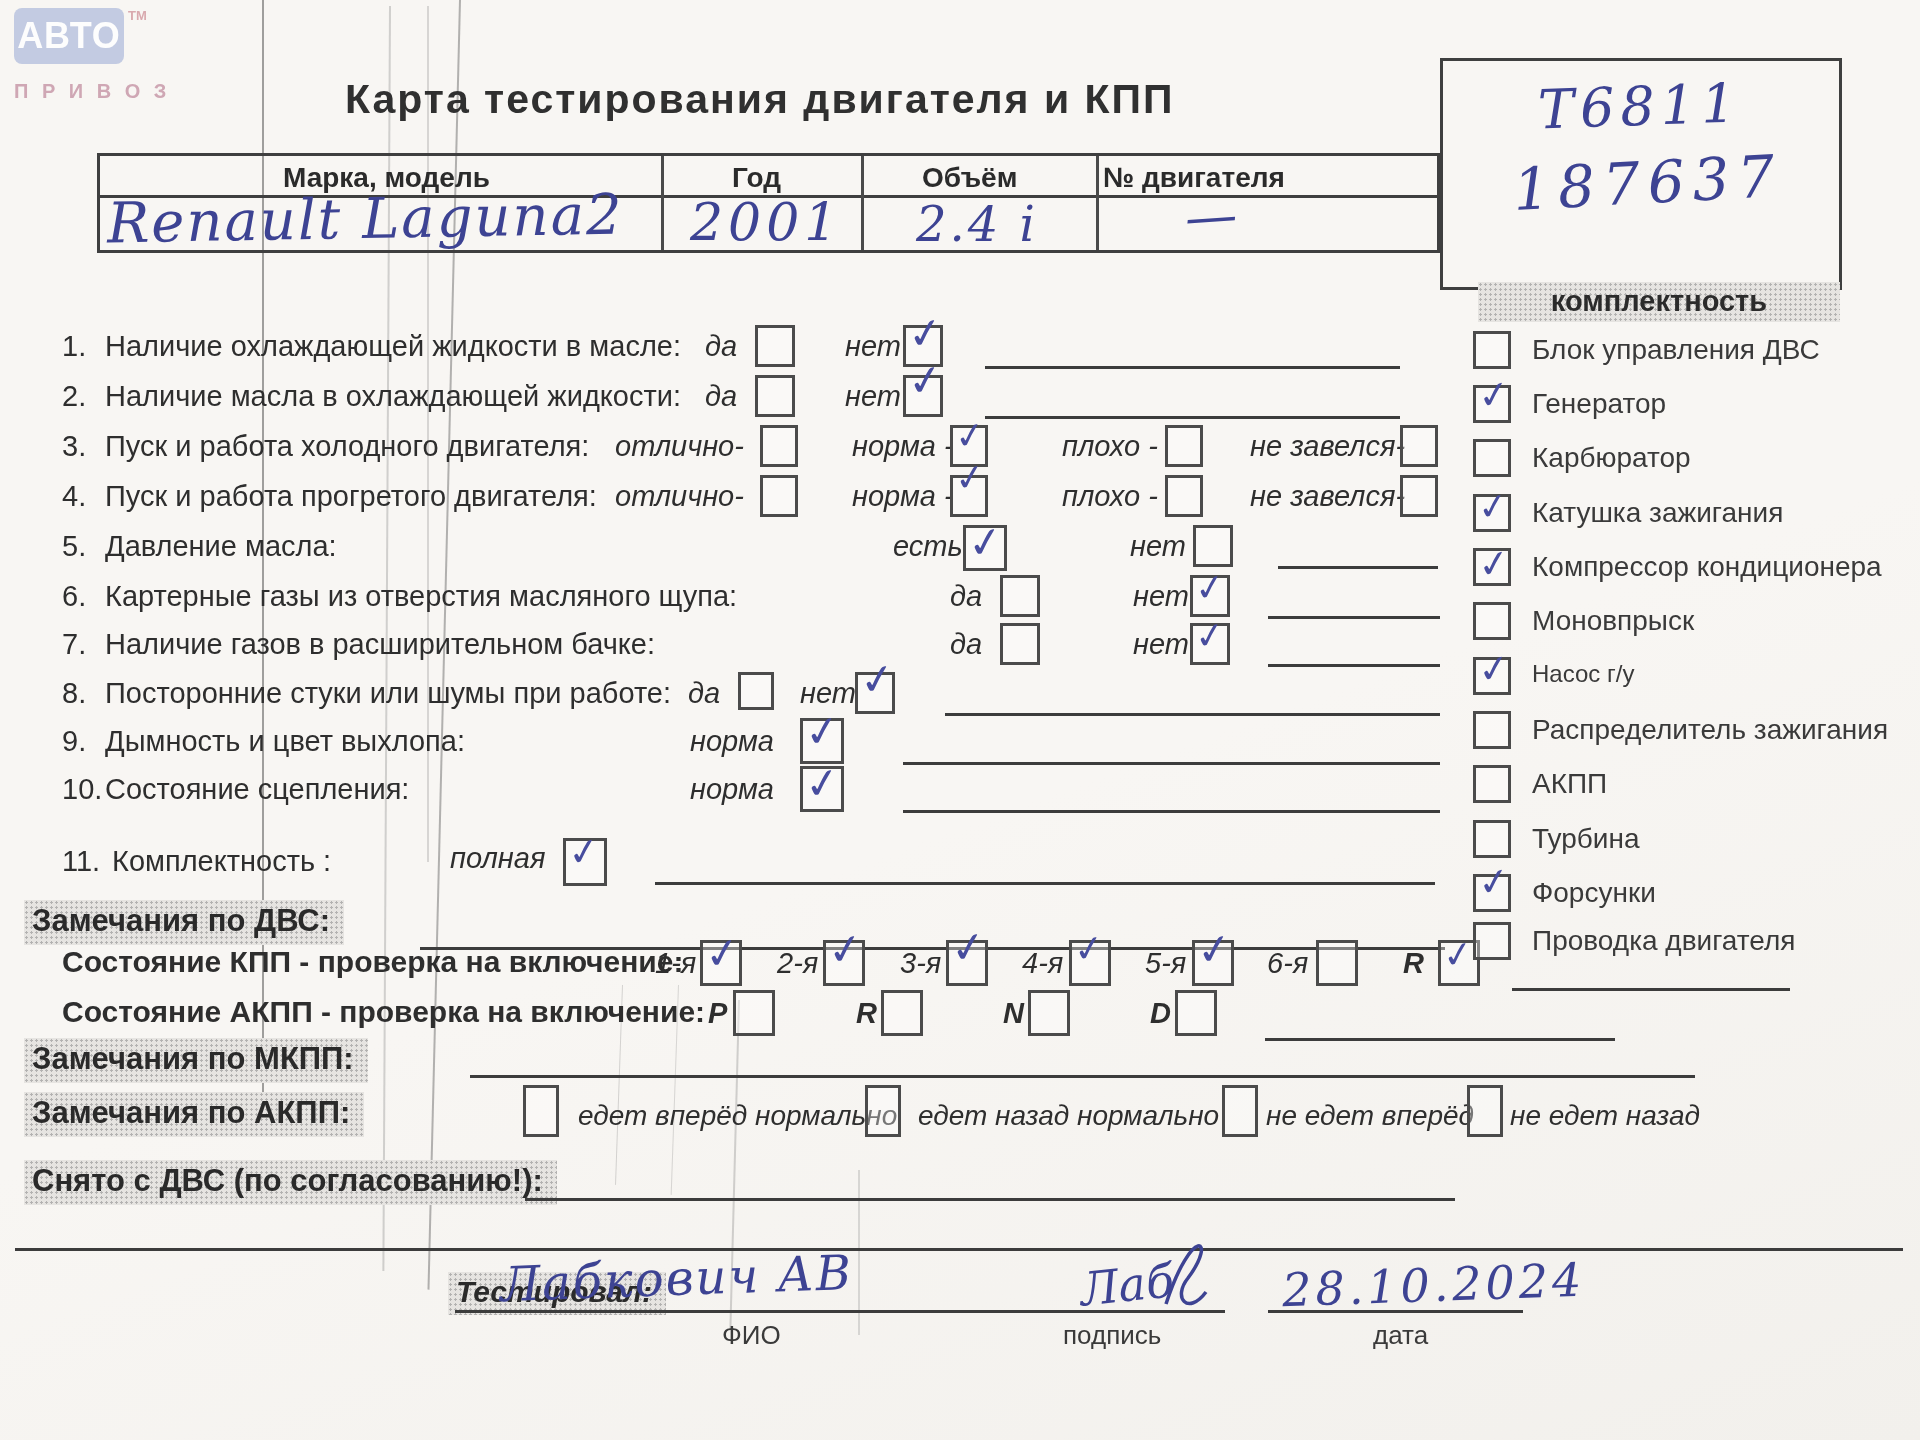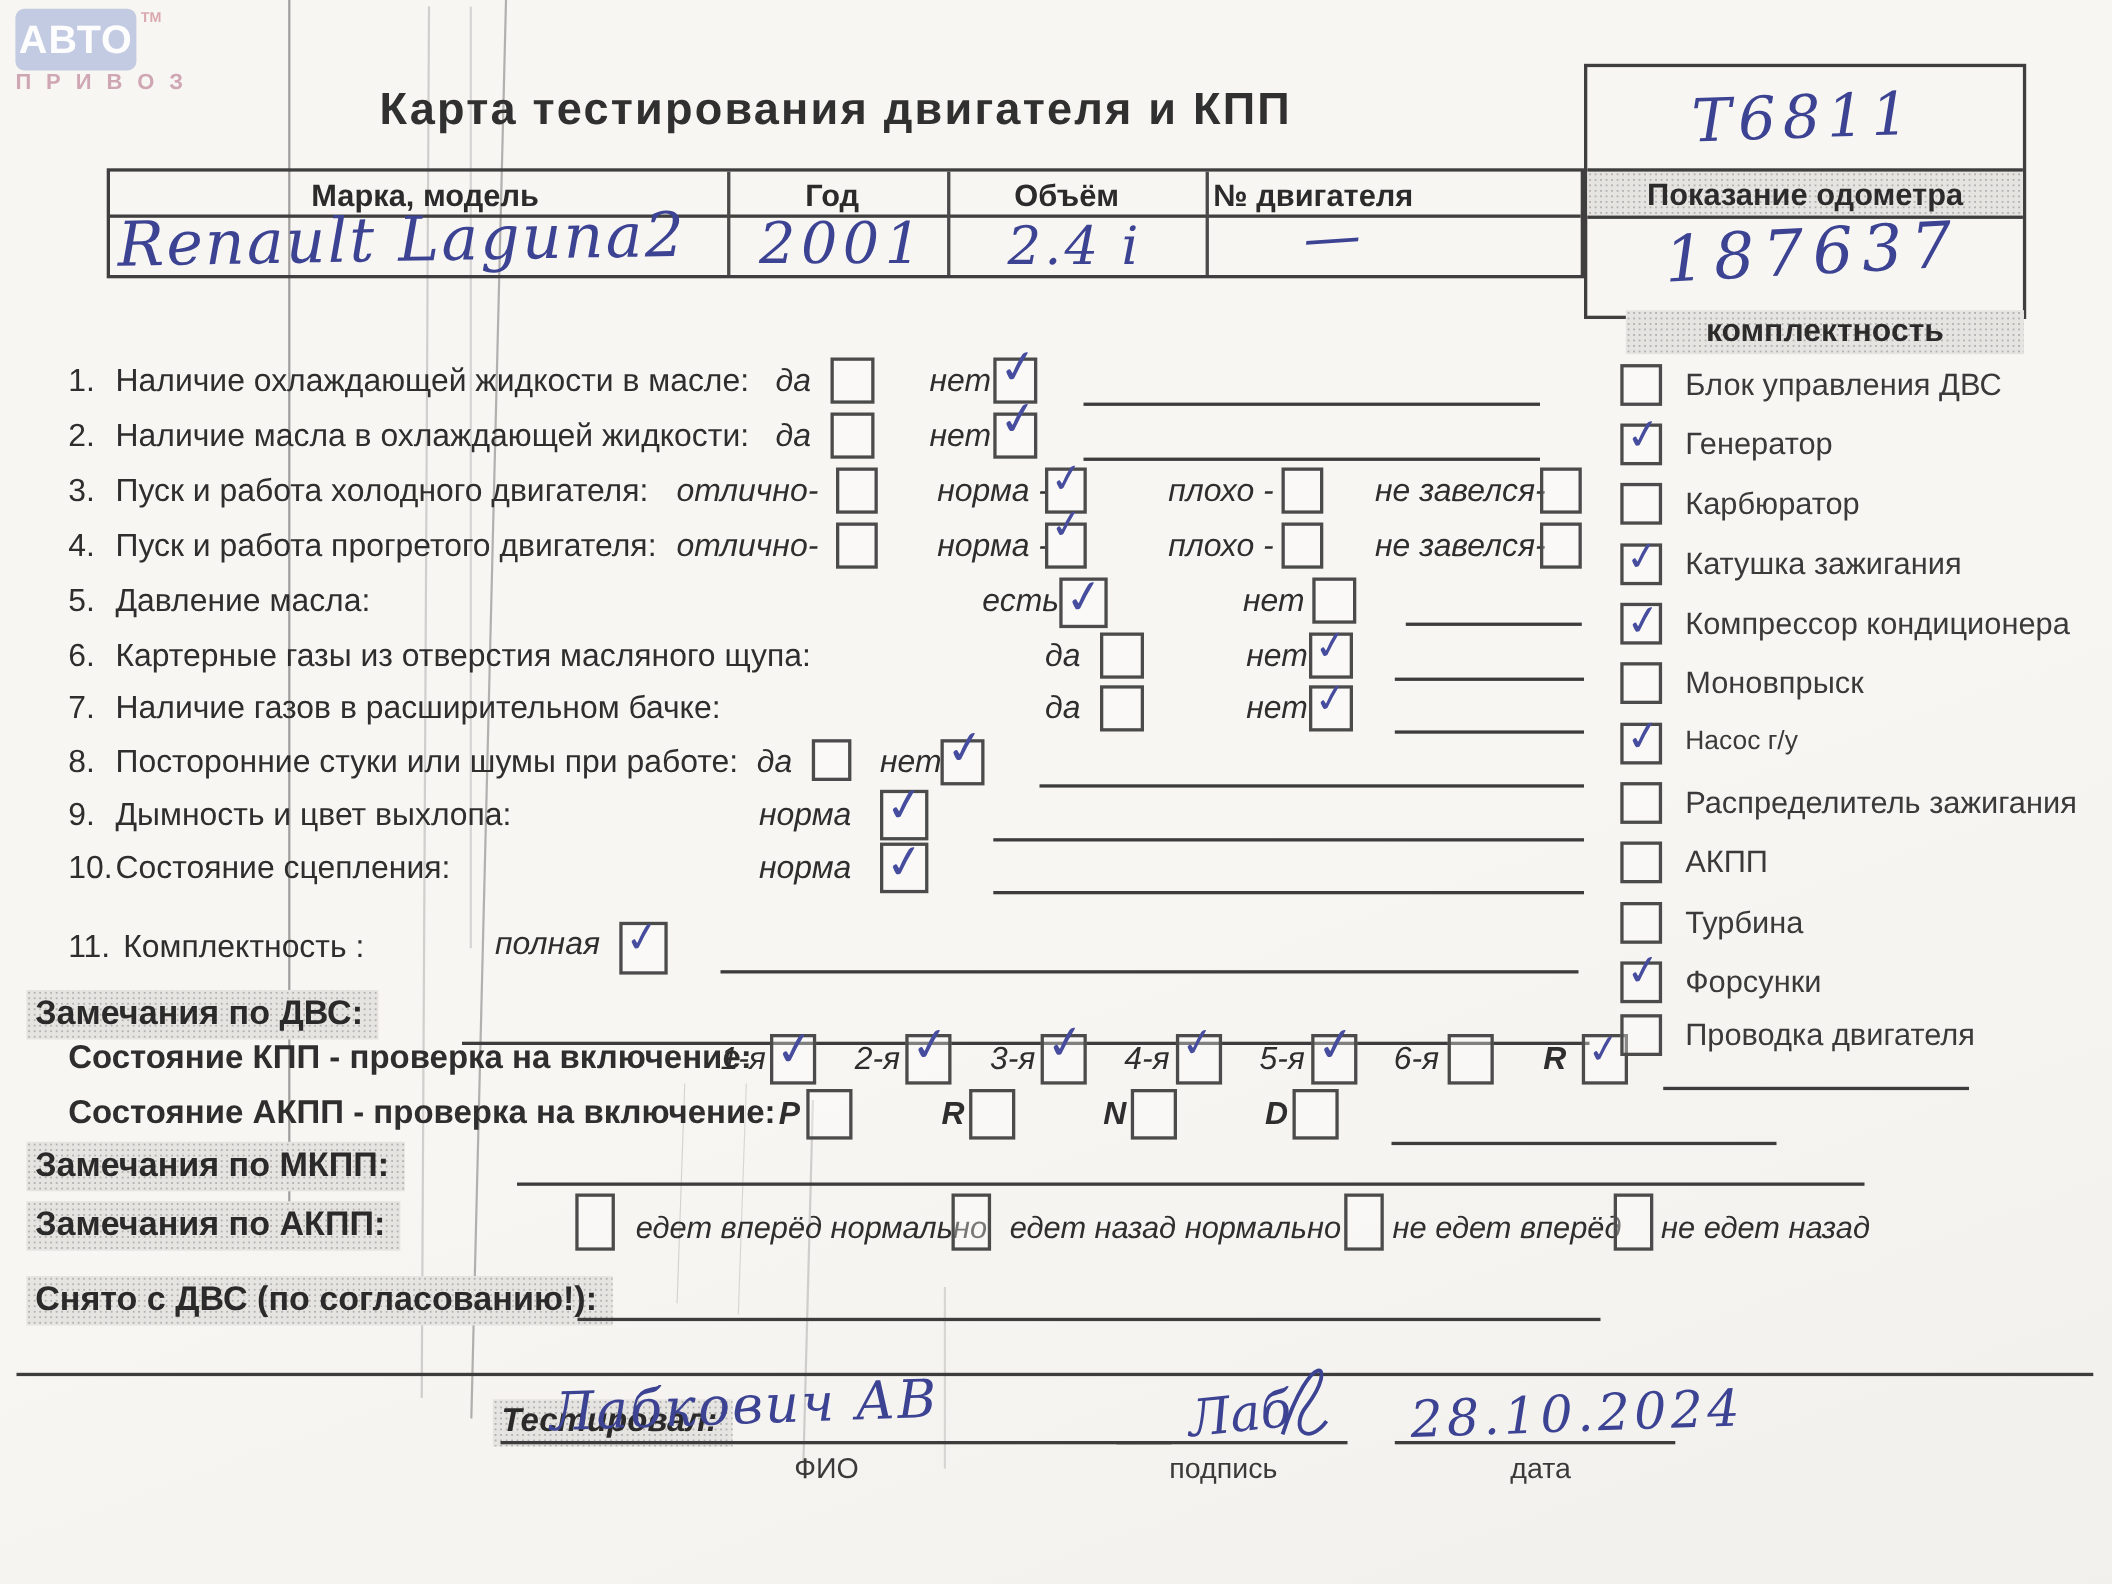--- a/index.html
+++ b/index.html
@@ -32,31 +32,28 @@
 <div class="crease" style="left:427px;top:6px;width:2px;height:856px;background:rgba(130,130,130,.28)"></div>
 <div class="crease" style="left:459px;top:0;width:2px;height:1290px;background:rgba(90,90,90,.45);transform:rotate(1.4deg)"></div>
 <div class="crease" style="left:622px;top:985px;width:1px;height:200px;background:rgba(120,120,120,.28);transform:rotate(2deg)"></div>
 <div class="crease" style="left:678px;top:985px;width:1px;height:210px;background:rgba(120,120,120,.25);transform:rotate(2deg)"></div>
 <div class="crease" style="left:738px;top:1000px;width:2px;height:330px;background:rgba(115,115,115,.3);transform:rotate(1.5deg)"></div>
 <div class="crease" style="left:858px;top:1170px;width:2px;height:165px;background:rgba(125,125,125,.25)"></div>
 
 <div class="a" style="left:14px;top:8px;width:150px">
   <div style="width:110px;height:56px;background:#c3cbe2;border-radius:8px;text-align:center;line-height:56px;font-weight:bold;font-size:36px;color:#fdfdfd;letter-spacing:1px">АВТО</div>
   <div class="a" style="left:114px;top:0;font-size:13px;color:#d9a9ae;font-weight:bold">ТМ</div>
-  <div style="margin-top:0;font-size:20px;font-weight:bold;color:#cfa7b4;letter-spacing:4px">П Р И В О З</div>
+  <div style="margin-top:16px;font-size:20px;font-weight:bold;color:#cfa7b4;letter-spacing:4px">П Р И В О З</div>
 </div>
 
 <div class="a b" id="title" style="left:345px;top:76px;font-size:41px;color:#303030;letter-spacing:2px">Карта тестирования двигателя  и КПП</div>
 
 <div class="a" style="left:1440px;top:58px;width:402px;height:232px;border:3px solid #3f3f3f">
   <div style="height:92px;position:relative">
     <span class="hand" style="position:absolute;left:95px;top:14px;font-size:54px;letter-spacing:6px;transform:rotate(-2deg)">Т6811</span>
-  </div>
-  <div class="hl" style="height:46px;border-top:3px solid #3f3f3f;border-bottom:3px solid #3f3f3f;text-align:center;padding:0">
-    <span class="b" style="font-size:28px;line-height:42px;color:#2b2b2b">Показание одометра</span>
   </div>
   <div style="position:relative;height:50px">
     <span class="hand" style="position:absolute;left:70px;top:-4px;font-size:58px;letter-spacing:8px;transform:rotate(-3deg)">187637</span>
   </div>
 </div>
 
 <div class="a" style="left:97px;top:153px;width:1343px;height:100px;border:3px solid #3f3f3f">
   <div style="position:absolute;left:0;top:39px;width:100%;border-bottom:3px solid #3f3f3f"></div>
   <div class="vline" style="left:561px"></div>
   <div class="vline" style="left:761px"></div>

